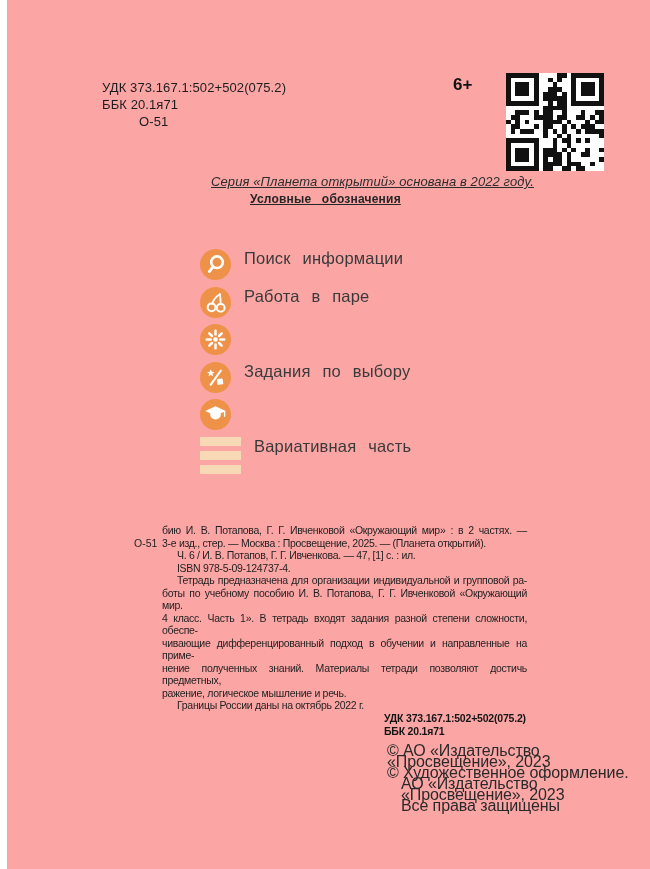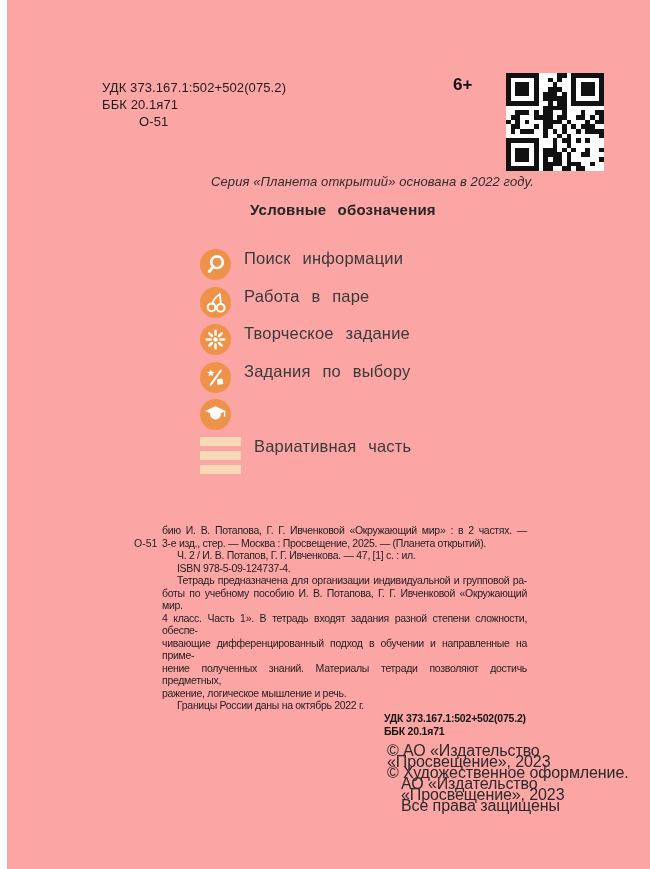--- a/index.html
+++ b/index.html
@@ -9,23 +9,23 @@
   }
   
   .top-codes{position:absolute;left:95px;top:79px;font-size:13px;line-height:17px;color:#1d1d1d;letter-spacing:.1px;}
   .top-codes .sign{padding-left:37px;}
   
   .age{position:absolute;left:446px;top:75px;font-size:17px;font-weight:bold;color:#111;}
   
   .qr{position:absolute;left:499px;top:73px;width:98px;height:98px;background:#fff;}
   .qr svg{width:100%;height:100%;display:block;}
   
-  .series{position:absolute;left:204px;top:174px;font-style:italic;font-size:13px;color:#2d2d2d;letter-spacing:.1px;}
-  
-  .legend-title{position:absolute;left:243px;top:201px;font-size:15px;font-weight:bold;color:#262626;word-spacing:7px;letter-spacing:.2px;}
+  .series{position:absolute;left:204px;top:174px;font-style:italic;font-size:13px;color:#2d2d2d;letter-spacing:.1px;text-decoration:underline;}
+  
+  .legend-title{position:absolute;left:243px;top:192px;font-size:12px;font-weight:bold;color:#262626;word-spacing:7px;letter-spacing:.2px;text-decoration:underline;}
   .legend{position:absolute;left:193px;top:249px;}
   .legend-row{display:flex;align-items:flex-start;margin-bottom:6.5px;}
   .legend-row .badge{width:31px;height:31px;flex:0 0 31px;}
   .legend-row .lbl{margin-left:13px;font-size:16.5px;color:#3a3a3a;word-spacing:7px;letter-spacing:.2px;white-space:nowrap;}
   .stripes{width:41px;height:37px;flex:0 0 41px;display:flex;flex-direction:column;justify-content:space-between;}
   .stripes i{display:block;height:9px;background:#f8d9b5;}
   
   .card{position:absolute;left:155px;top:524px;width:365px;font-size:10.5px;line-height:12.5px;letter-spacing:-0.3px;color:#1f1f1f;}
   .card .cline{min-height:12.5px;}
   .jl{text-align:justify;text-align-last:justify;}
@@ -228,21 +228,20 @@
               <line x1="15.5" y1="20.4" x2="15.5" y2="24.2"></line>
             <line x1="6.8" y1="15.5" x2="10.6" y2="15.5"></line>
               <line x1="20.4" y1="15.5" x2="24.2" y2="15.5"></line>
             <line x1="9.3" y1="9.3" x2="12" y2="12"></line>
               <line x1="19" y1="19" x2="21.7" y2="21.7"></line>
             <line x1="21.7" y1="9.3" x2="19" y2="12"></line>
               <line x1="12" y1="19" x2="9.3" y2="21.7"></line>
           </g>
         </svg>
       </span>
-      <span class="lbl">Творческое задание</span>
     </div>
 
     <div class="legend-row">
       <span class="badge">
         <svg viewBox="0 0 31 31">
             <circle cx="15.5" cy="15.5" r="15.5" fill="#EF9249"></circle>
           <line x1="20.8" y1="8.6" x2="10.6" y2="22.8" stroke="#fff" stroke-width="2" stroke-linecap="round"></line>
           <polygon fill="#fff" points="10.8,7.3 11.83,9.78 14.51,10.0 12.46,11.74 13.09,14.36 10.8,12.95 8.51,14.36 9.14,11.74 7.09,10.0 9.77,9.78"></polygon>
           <rect x="17.2" y="16.8" width="5.8" height="5.8" rx="0.8" fill="#fff" transform="rotate(-8 20.1 19.7)"></rect>
         </svg>
@@ -270,21 +269,21 @@
       <span class="lbl">Вариативная часть</span>
     </div>
 
   </div>
 
   <div class="card">
     <span class="osign">О-51</span>
     <div>
         <div class="cline jl">бию И. В. Потапова, Г. Г. Ивченковой «Окружающий мир» : в 2 частях. —</div>
         <div class="cline ">3-е изд., стер. — Москва : Просвещение, 2025. — (Планета открытий).</div>
-        <div class="cline ind">Ч. 2 / И. В. Потапов, Г. Г. Ивченкова. — 47, [1] с. : ил.</div>
+        <div class="cline ind">Ч. 6 / И. В. Потапов, Г. Г. Ивченкова. — 47, [1] с. : ил.</div>
         <div class="cline ind">ISBN 978-5-09-124737-4.</div>
         <div class="cline jl ind">Тетрадь предназначена для организации индивидуальной и групповой ра-</div>
         <div class="cline jl">боты по учебному пособию И. В. Потапова, Г. Г. Ивченковой «Окружающий мир.</div>
         <div class="cline jl">4 класс. Часть 1». В тетрадь входят задания разной степени сложности, обеспе-</div>
         <div class="cline jl">чивающие дифференцированный подход в обучении и направленные на приме-</div>
         <div class="cline jl">нение полученных знаний. Материалы тетради позволяют достичь предметных,</div>
         <div class="cline ">ражение, логическое мышление и речь.</div>
         <div class="cline ind">Границы России даны на октябрь 2022 г.</div>
       </div>
     <div class="udkline">УДК 373.167.1:502+502(075.2)</div>

